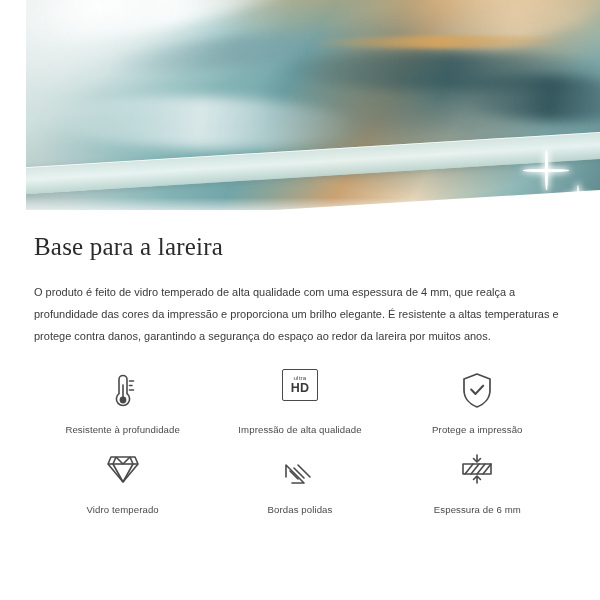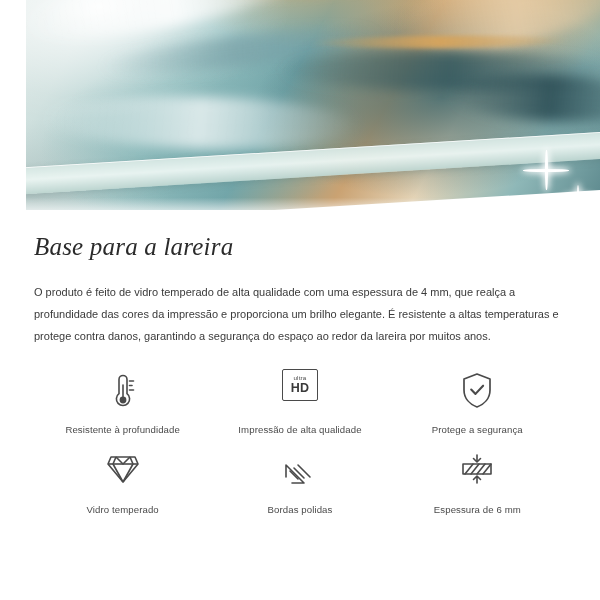--- a/index.html
+++ b/index.html
@@ -123,21 +123,20 @@
   }
 
   .headline {
     margin: 12px 0 0 0;
     font-family: "Liberation Serif", serif;
     font-size: 25px;
     line-height: 1.32;
     font-weight: 400;
     color: #2b2b2b;
     letter-spacing: 0.2px;
-    font-style: italic;
   }
   .headline .line2 { display: block; }
 
   .body-copy {
     margin: 18px 0 0 0;
     font-family: Liberation Sans, sans-serif;
     font-size: 11px;
     line-height: 2.0;
     color: #3a3a3a;
     max-width: 540px;
@@ -263,21 +262,21 @@
         <div class="feature-label">Impressão de alta qualidade</div>
       </div>
 
       <div class="feature">
         <div class="feature-icon">
           <svg width="40" height="44" viewBox="0 0 40 44">
             <path d="M20 5 L33 10 v11 c0 8.2 -5.6 14.2 -13 17 c-7.4 -2.8 -13 -8.8 -13 -17 V10 z" fill="none" stroke="#4a4a4a" stroke-width="1.7" stroke-linejoin="round"></path>
             <path d="M14.2 20.5 l4.3 4.4 l7.6 -8.2" fill="none" stroke="#4a4a4a" stroke-width="2.1" stroke-linecap="round" stroke-linejoin="round"></path>
           </svg>
         </div>
-        <div class="feature-label">Protege a segurança</div>
+        <div class="feature-label">Protege a impressão</div>
       </div>
 
       <div class="feature">
         <div class="feature-icon">
           <svg width="42" height="40" viewBox="0 0 42 40">
             <g fill="none" stroke="#4a4a4a" stroke-width="1.6" stroke-linejoin="round">
               <path d="M9 8 H33 L36 15 L21 33 L6 15 z"></path>
               <path d="M6 15 H36"></path>
               <path d="M14 8 L11 15 L21 33"></path>
               <path d="M28 8 L31 15 L21 33"></path>

